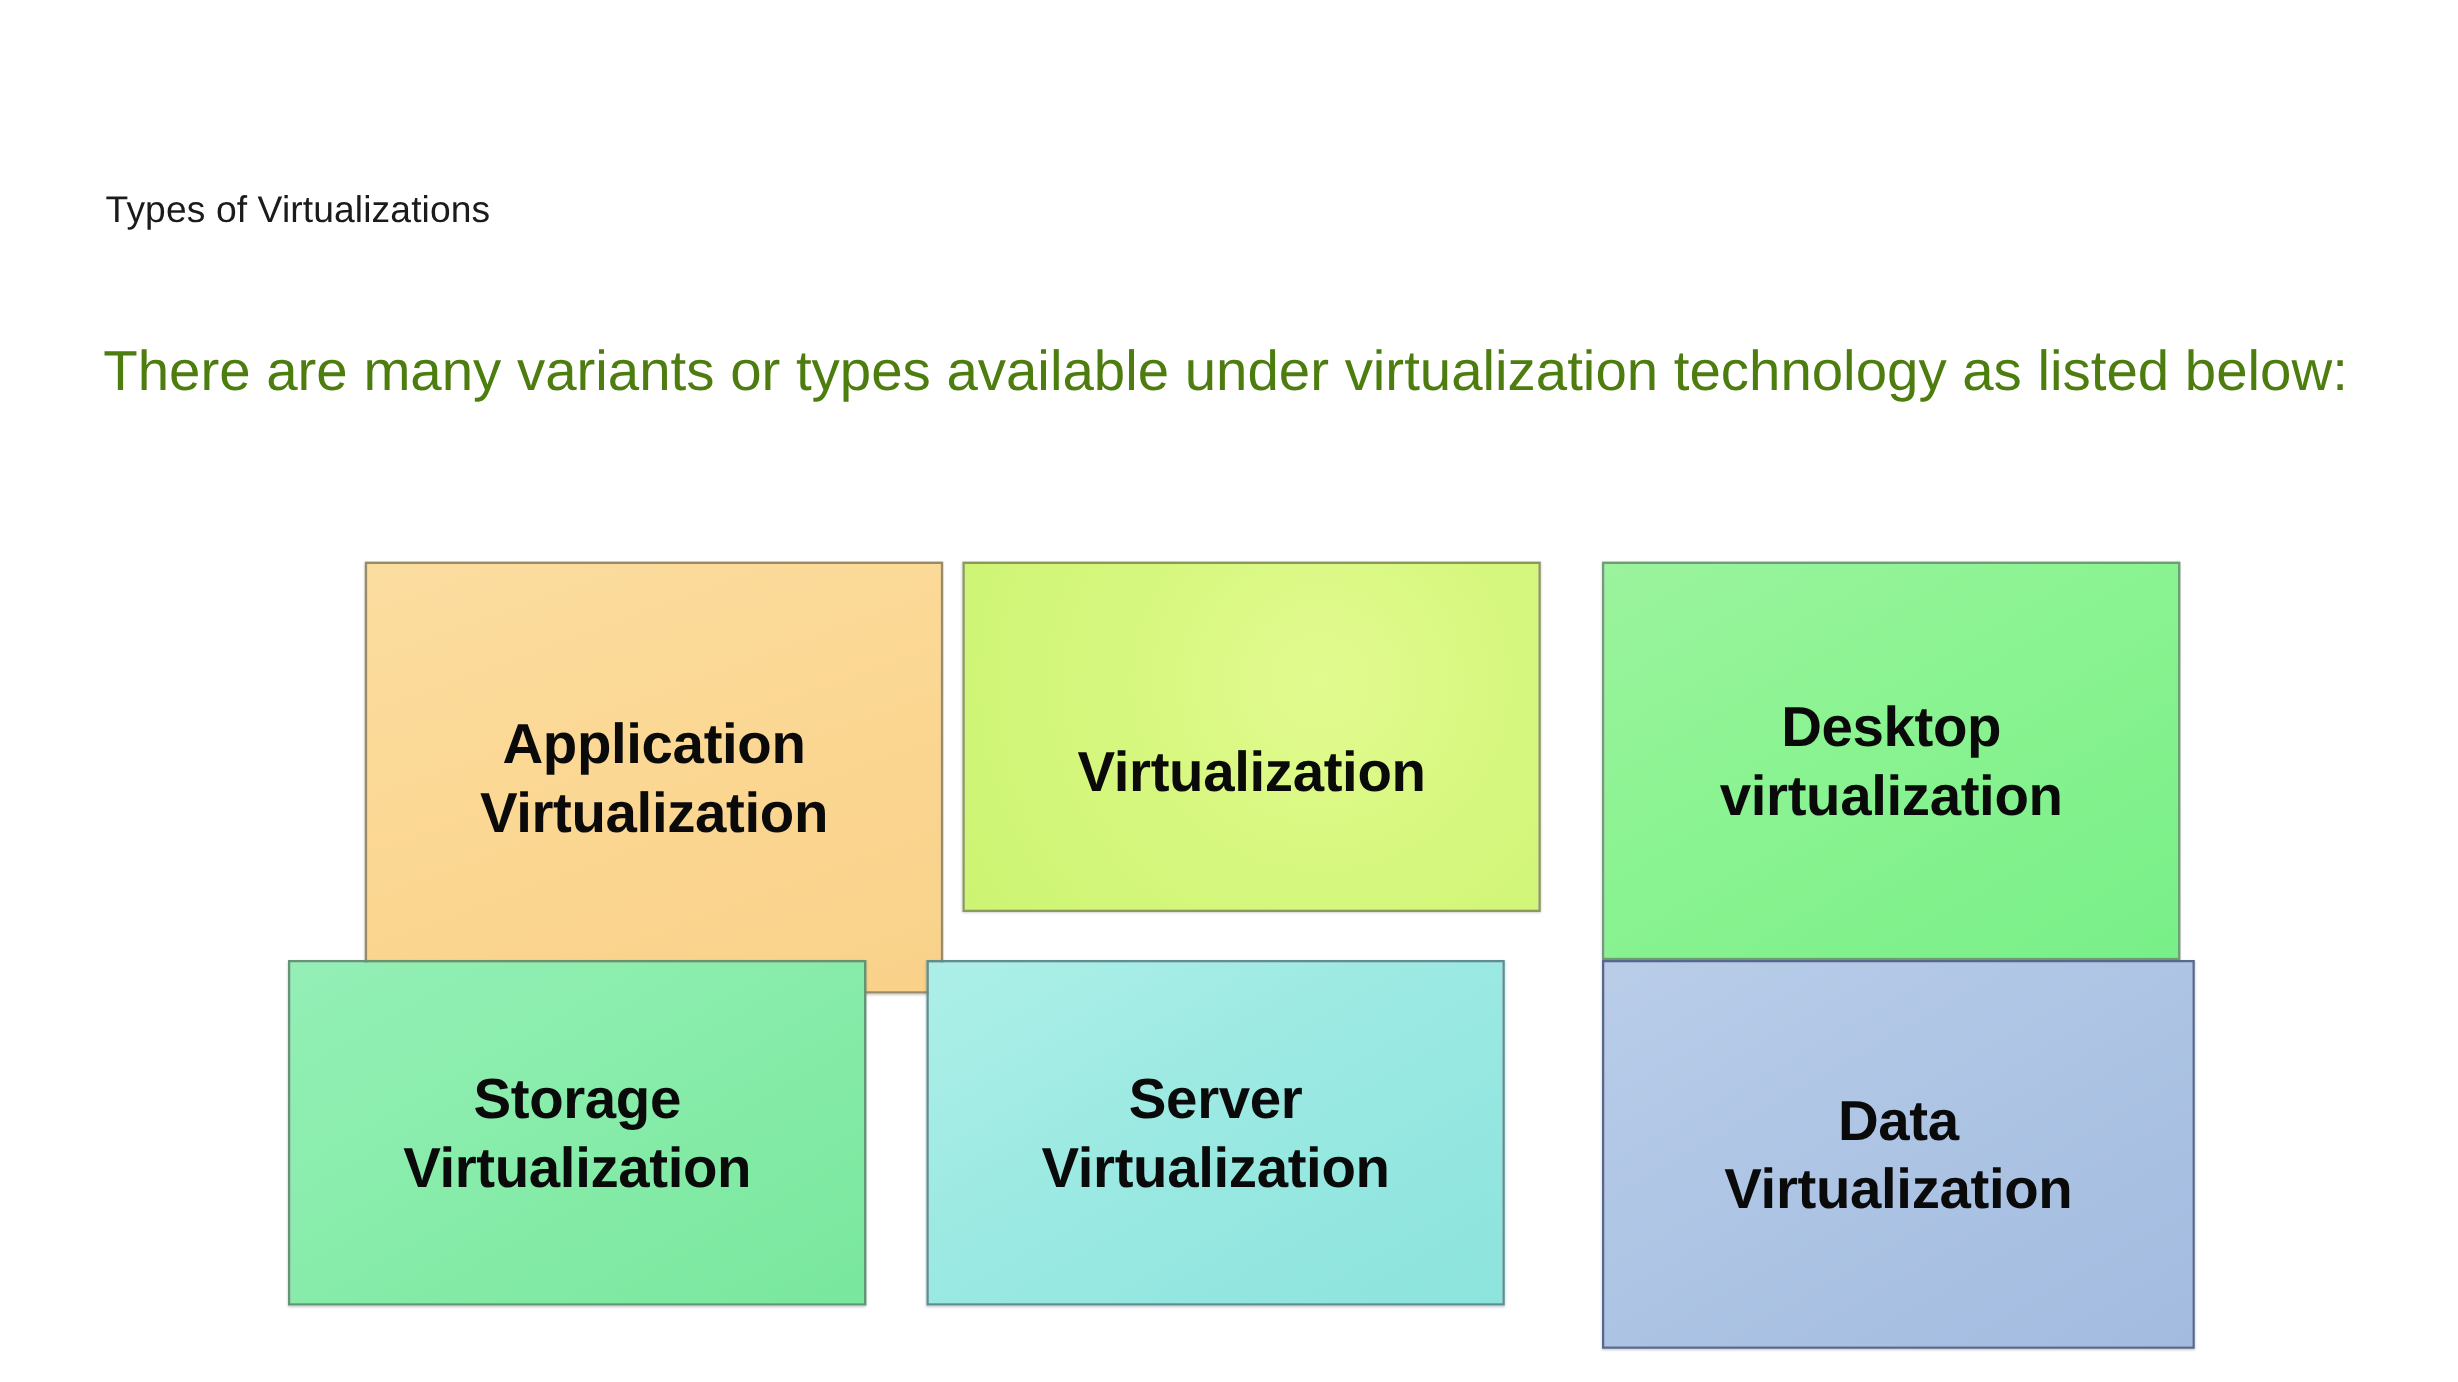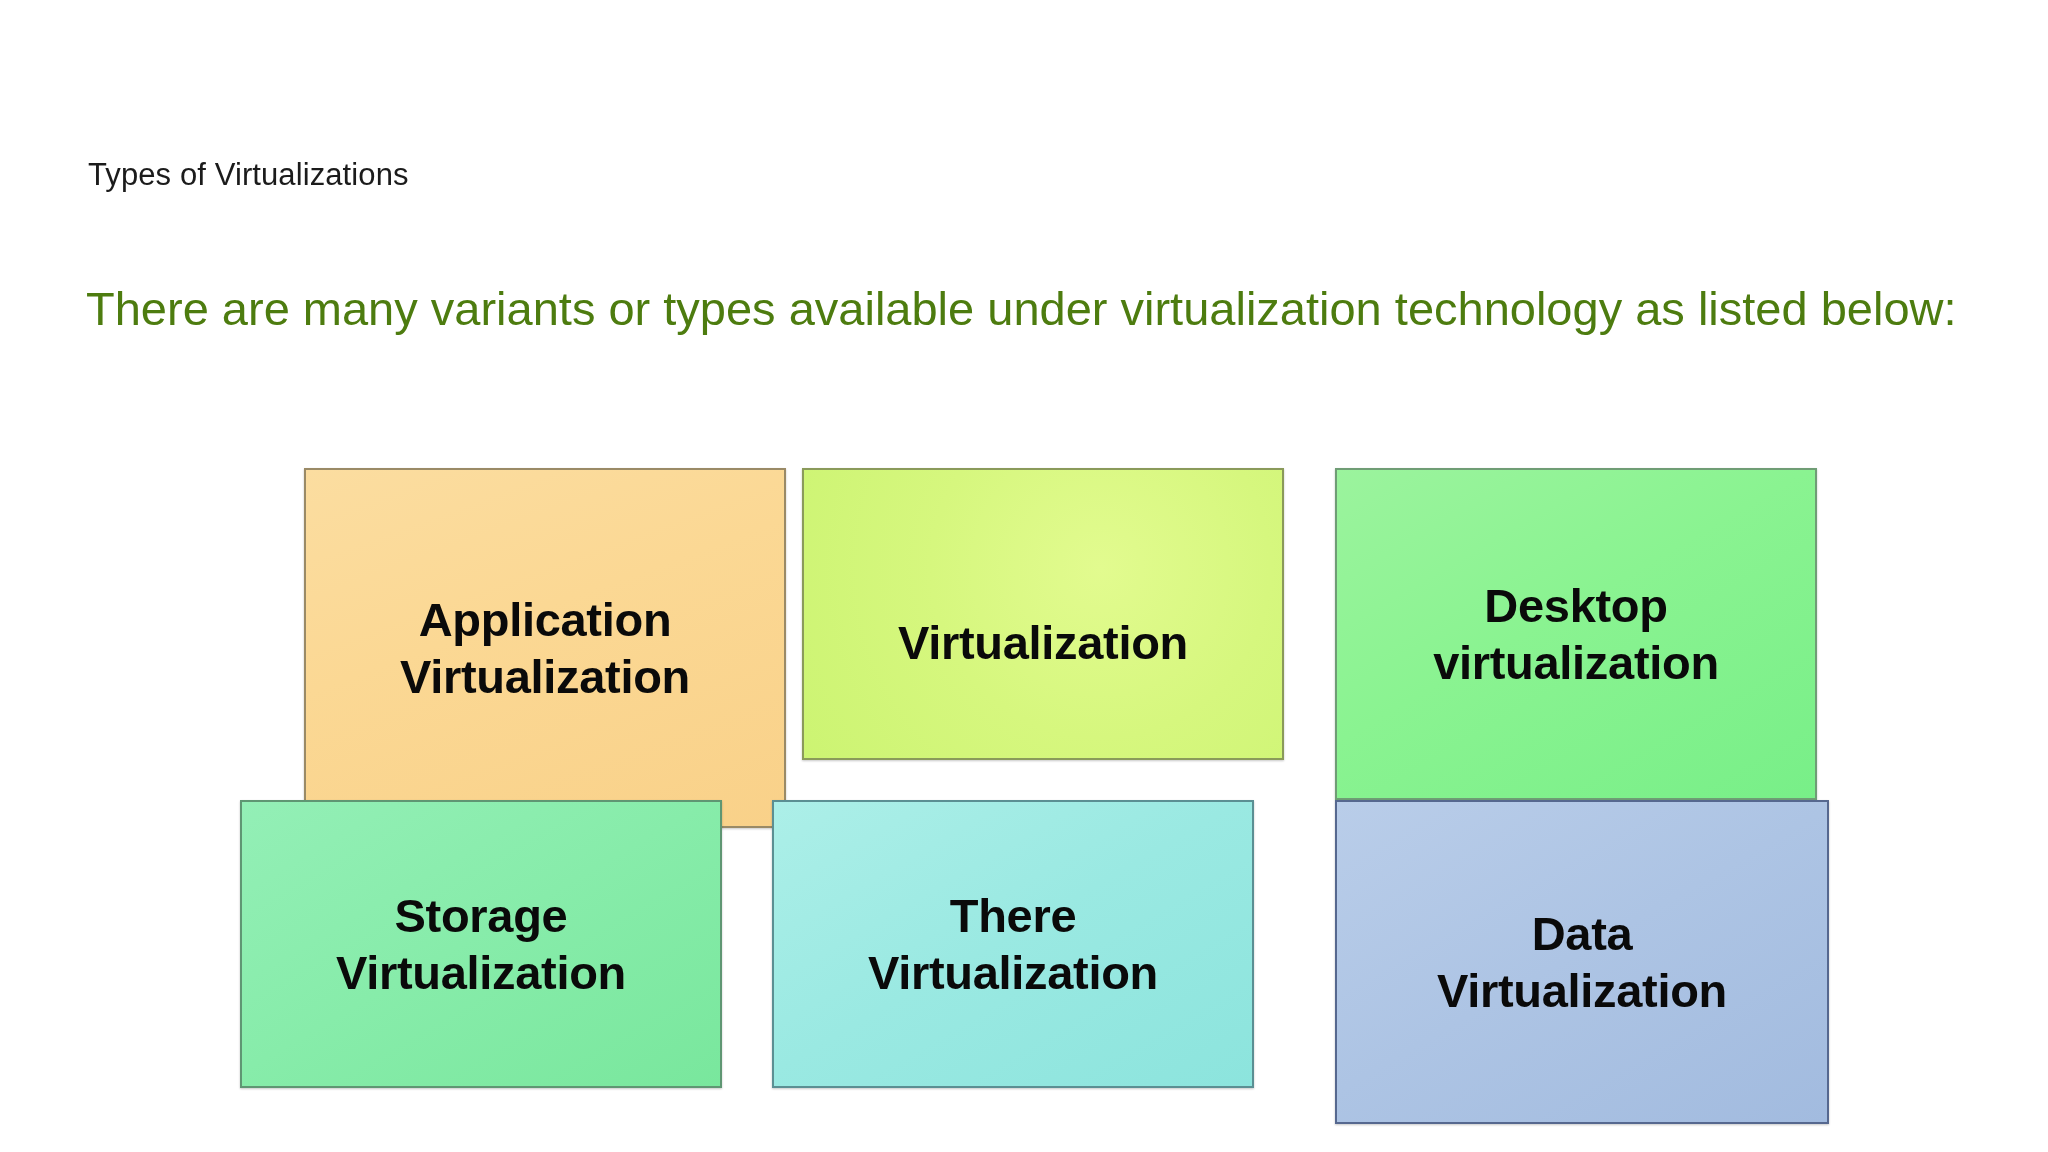--- a/index.html
+++ b/index.html
@@ -142,21 +142,21 @@
 
   <div class="vbox" id="box-storage">
     <span class="vbox-label">
       <span>Storage</span><br>
       <span>Virtualization</span>
     </span>
   </div>
 
   <div class="vbox" id="box-server">
     <span class="vbox-label">
-      <span>There</span><br>
+      <span>Server</span><br>
       <span>Virtualization</span>
     </span>
   </div>
 
   <div class="vbox" id="box-data">
     <span class="vbox-label">
       <span>Data</span><br>
       <span>Virtualization</span>
     </span>
   </div>

